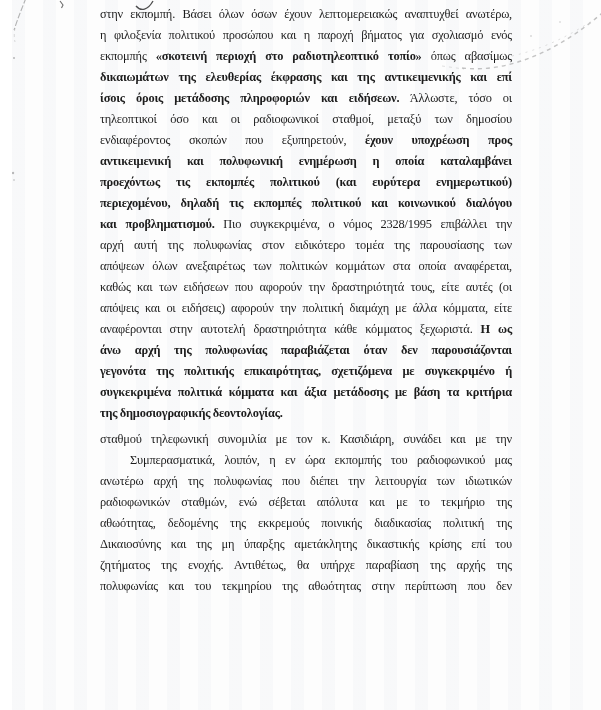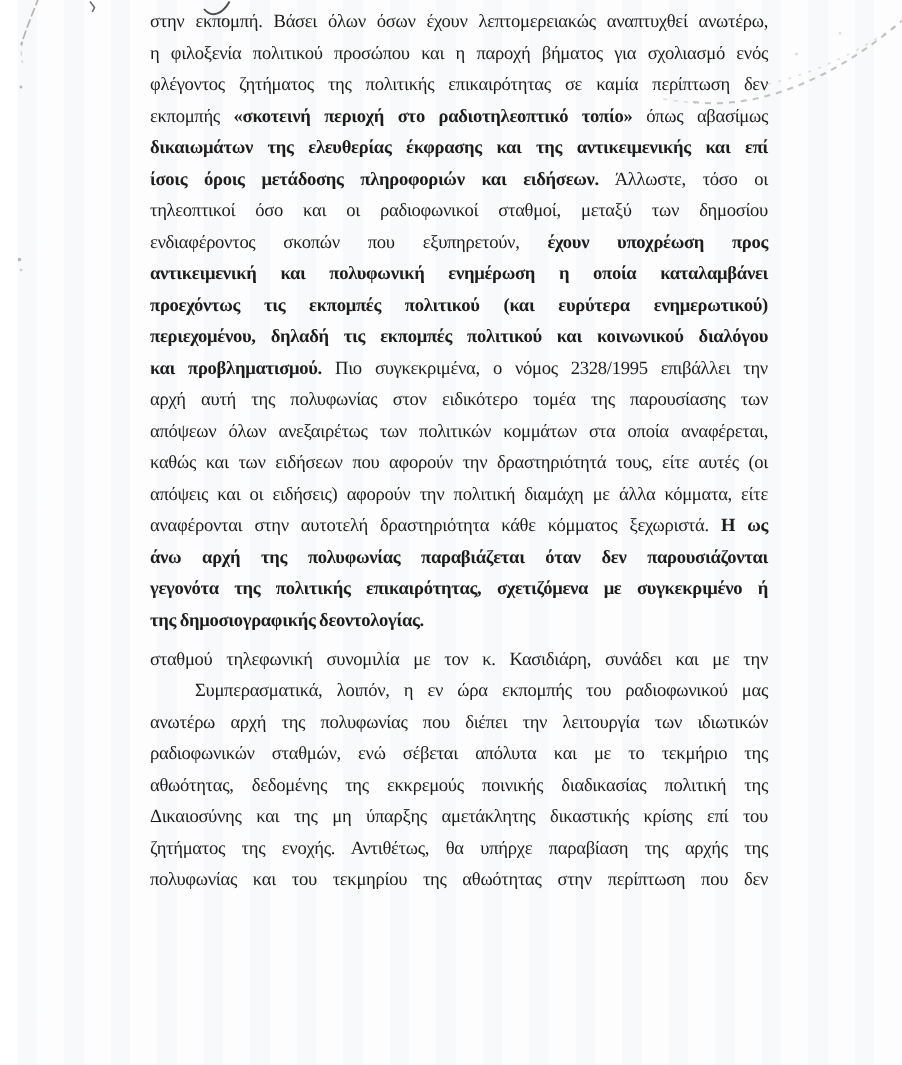--- a/index.html
+++ b/index.html
@@ -79,37 +79,37 @@
       <circle cx="2" cy="58" r="1" fill="#666" opacity="0.45"></circle>
       <circle cx="1" cy="173" r="1.2" fill="#555" opacity="0.4"></circle>
       <circle cx="2" cy="180" r="0.9" fill="#777" opacity="0.35"></circle>
     </g>
   </svg>
 
   <div class="textblock" id="textblock" style="color: rgb(29, 29, 29);">
       <div class="para">
         <div class="tline"><span class="seg-regular">στην εκπομπή. Βάσει όλων όσων έχουν λεπτομερειακώς αναπτυχθεί ανωτέρω,</span></div>
         <div class="tline"><span class="seg-regular">η φιλοξενία πολιτικού προσώπου και η παροχή βήματος για σχολιασμό ενός</span></div>
-        <div class="tline"><span class="seg-regular">φλέγοντος ζητήματος της πολιτικής επικαιρότητας σε καμία περίπτωση δεν</span></div>
         <div class="tline"><span class="seg-regular">εκπομπής </span><span class="seg-bold-italic">«σκοτεινή περιοχή στο ραδιοτηλεοπτικό τοπίο»</span><span class="seg-regular"> όπως αβασίμως</span></div>
         <div class="tline"><span class="seg-bold">δικαιωμάτων της ελευθερίας έκφρασης και της αντικειμενικής και επί</span></div>
         <div class="tline"><span class="seg-bold">ίσοις όροις μετάδοσης πληροφοριών και ειδήσεων.</span><span class="seg-regular"> Άλλωστε, τόσο οι</span></div>
         <div class="tline"><span class="seg-regular">τηλεοπτικοί όσο και οι ραδιοφωνικοί σταθμοί, μεταξύ των δημοσίου</span></div>
         <div class="tline"><span class="seg-regular">ενδιαφέροντος σκοπών που εξυπηρετούν, </span><span class="seg-bold">έχουν υποχρέωση προς</span></div>
         <div class="tline"><span class="seg-bold">αντικειμενική και πολυφωνική ενημέρωση η οποία καταλαμβάνει</span></div>
         <div class="tline"><span class="seg-bold">προεχόντως τις εκπομπές πολιτικού (και ευρύτερα ενημερωτικού)</span></div>
         <div class="tline"><span class="seg-bold">περιεχομένου, δηλαδή τις εκπομπές πολιτικού και κοινωνικού διαλόγου</span></div>
         <div class="tline"><span class="seg-bold">και προβληματισμού.</span><span class="seg-regular"> Πιο συγκεκριμένα, ο νόμος 2328/1995 επιβάλλει την</span></div>
         <div class="tline"><span class="seg-regular">αρχή αυτή της πολυφωνίας στον ειδικότερο τομέα της παρουσίασης των</span></div>
         <div class="tline"><span class="seg-regular">απόψεων όλων ανεξαιρέτως των πολιτικών κομμάτων στα οποία αναφέρεται,</span></div>
         <div class="tline"><span class="seg-regular">καθώς και των ειδήσεων που αφορούν την δραστηριότητά τους, είτε αυτές (οι</span></div>
         <div class="tline"><span class="seg-regular">απόψεις και οι ειδήσεις) αφορούν την πολιτική διαμάχη με άλλα κόμματα, είτε</span></div>
         <div class="tline"><span class="seg-regular">αναφέρονται στην αυτοτελή δραστηριότητα κάθε κόμματος ξεχωριστά. </span><span class="seg-bold">Η ως</span></div>
         <div class="tline"><span class="seg-bold">άνω αρχή της πολυφωνίας παραβιάζεται όταν δεν παρουσιάζονται</span></div>
         <div class="tline"><span class="seg-bold">γεγονότα της πολιτικής επικαιρότητας, σχετιζόμενα με συγκεκριμένο ή</span></div>
+        <div class="tline"><span class="seg-bold">συγκεκριμένα πολιτικά κόμματα και άξια μετάδοσης με βάση τα κριτήρια</span></div>
         <div class="tline align-left"><span class="seg-bold">της δημοσιογραφικής δεοντολογίας.</span></div>
       </div>
       <div class="para">
         <div class="tline"><span class="seg-regular">σταθμού τηλεφωνική συνομιλία με τον κ. Κασιδιάρη, συνάδει και με την</span></div>
         <div class="tline indented"><span class="seg-regular">Συμπερασματικά, λοιπόν, η εν ώρα εκπομπής του ραδιοφωνικού μας</span></div>
         <div class="tline"><span class="seg-regular">ανωτέρω αρχή της πολυφωνίας που διέπει την λειτουργία των ιδιωτικών</span></div>
         <div class="tline"><span class="seg-regular">ραδιοφωνικών σταθμών, ενώ σέβεται απόλυτα και με το τεκμήριο της</span></div>
         <div class="tline"><span class="seg-regular">αθωότητας, δεδομένης της εκκρεμούς ποινικής διαδικασίας πολιτική της</span></div>
         <div class="tline"><span class="seg-regular">Δικαιοσύνης και της μη ύπαρξης αμετάκλητης δικαστικής κρίσης επί του</span></div>
         <div class="tline"><span class="seg-regular">ζητήματος της ενοχής. Αντιθέτως, θα υπήρχε παραβίαση της αρχής της</span></div>

